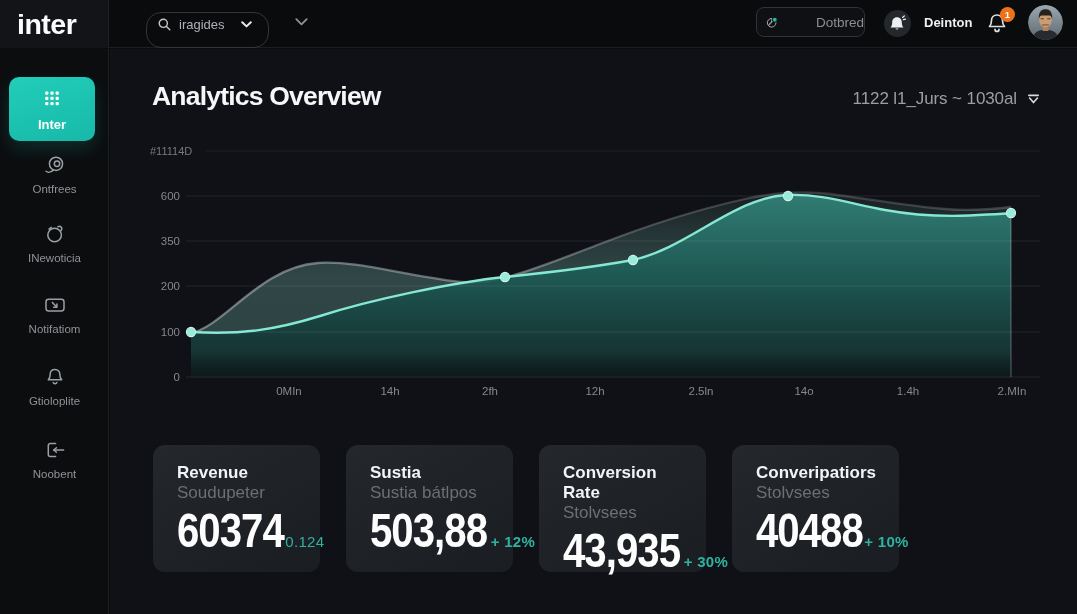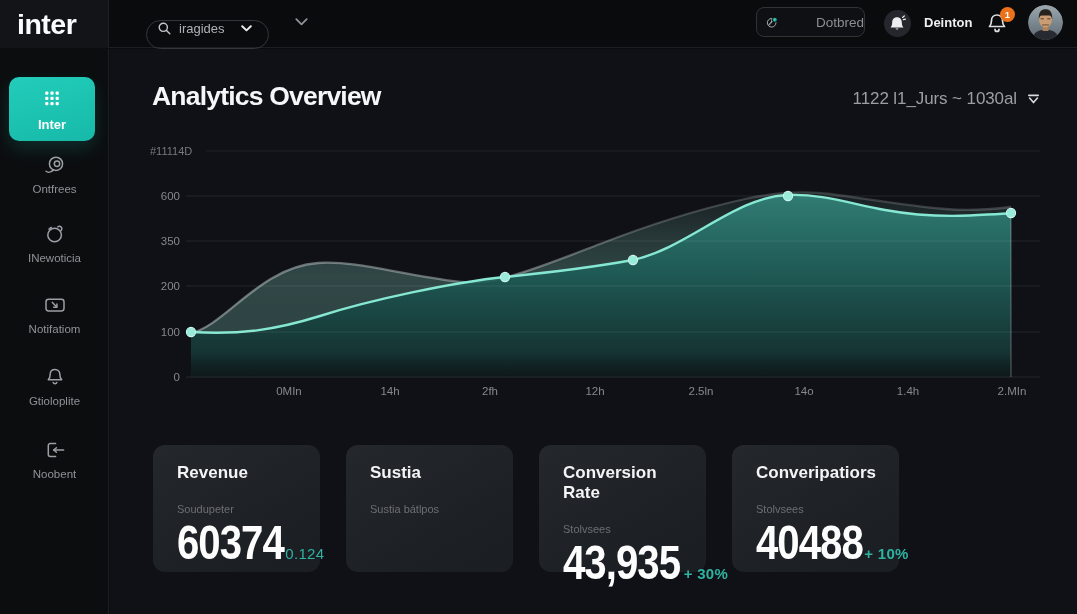--- a/index.html
+++ b/index.html
@@ -1,21 +1,21 @@
 <!DOCTYPE html>
 <html><head>
 <meta charset="utf-8">
 <style>
   * { margin:0; padding:0; box-sizing:border-box; }
   html,body { width:1077px; height:614px; overflow:hidden; }
   body { position:relative; background:#0b0c0e; font-family:"Liberation Sans",sans-serif; }
 
   .topbar { position:absolute; left:0; top:0; width:1077px; height:48px; background:#0a0b0d; border-bottom:1px solid #1c1f22; z-index:5; }
   .logo { position:absolute; left:0; top:0; width:109px; height:48px; background:#131417; border-right:1px solid #1e2124; display:flex; align-items:center; padding-left:17px; color:#fafbfc; font-size:28.5px; font-weight:bold; letter-spacing:-0.5px; }
-  .spill { position:absolute; left:146px; top:20px; width:123px; height:29px; border:1px solid #33363b; border-radius:15px; display:flex; align-items:center; padding:0 16px 12px 11px; }
+  .spill { position:absolute; left:146px; top:12px; width:123px; height:36px; border:1px solid #33363b; border-radius:15px; display:flex; align-items:center; padding:0 16px 12px 11px; }
   .spill .txt { color:#aeb1b5; font-size:13px; margin-left:8px; flex:1; }
   .lonechev { position:absolute; left:295px; top:18px; }
   .dotbtn { position:absolute; left:756px; top:7px; width:109px; height:30px; border:1px solid #2f3237; border-radius:8px; background:#0f1013; display:flex; align-items:center; padding-left:9px;gap:25px; }
   .dotbtn .txt { color:#8b8e92; font-size:13.5px; margin-left:12px; }
   .bellcirc { position:absolute; left:884px; top:10px; width:27px; height:27px; border-radius:50%; background:#24282c; display:flex; align-items:center; justify-content:center; }
   .uname { position:absolute; left:924px; top:15px; color:#eff0f1; font-size:13px; font-weight:bold; }
   .obell { position:absolute; left:986px; top:12px; }
   .badge { position:absolute; left:1000px; top:7px; width:15px; height:15px; border-radius:50%; background:#ec7118; color:#fff; font-size:9.5px; font-weight:bold; display:flex; align-items:center; justify-content:center; }
   .avatar { position:absolute; left:1028px; top:5px; width:35px; height:35px; border-radius:50%; overflow:hidden; }
 
@@ -27,21 +27,21 @@
   .sitem svg { display:block; margin:0 auto 6px auto; }
 
   .main { position:absolute; left:110px; top:49px; width:967px; height:565px; background:#101116; }
   .h1 { position:absolute; left:42px; top:32px; color:#f5f6f7; font-size:26.5px; font-weight:bold; letter-spacing:-0.8px; }
   .daterow { position:absolute; right:36px; top:40px; display:flex; align-items:center; color:#9b9ea2; font-size:17px; letter-spacing:-0.1px; }
   .daterow svg { margin-left:9px; }
 
   .cards { position:absolute; left:43px; top:396px; width:746px; height:127px; display:flex; gap:26px; }
   .card { flex:1; min-width:0; background:linear-gradient(150deg,#24272c 0%,#1b1e23 85%); border-radius:12px; padding:18px 24px; }
   .card h3 { color:#f3f4f5; font-size:17px; font-weight:bold; }
-  .card .sub { color:#6c6f74; font-size:11px; margin-top:20px; }
+  .card .sub { color:#6c6f74; font-size:17px; margin-top:0; }
   .card .row { display:flex; align-items:baseline; margin-top:9px; }
   .card .num { color:#fdfdfe; font-size:49px; font-weight:bold; letter-spacing:-1.2px; display:inline-block; transform:scaleX(0.82); transform-origin:0 100%; margin-right:-26px; line-height:36px; }
   .card .pct { color:#2eb3a1; font-size:15px; font-weight:bold; margin-left:4px; letter-spacing:0.3px; white-space:nowrap; }
 </style>
 </head>
 <body>
 
 <div class="topbar">
   <div class="logo">inter</div>
   <div class="spill">
@@ -266,20 +266,24 @@
       <h3>Revenue</h3>
       <div class="sub">Soudupeter</div>
       <div class="row">
           <span class="num">60374</span>
           <span class="pct" style="font-weight:normal;">0.124</span>
         </div>
     </div>
     <div class="card">
       <h3>Sustia</h3>
       <div class="sub">Sustia bátlpos</div>
+      <div class="row">
+          <span class="num">503,88</span>
+          <span class="pct">+ 12%</span>
+        </div>
     </div>
     <div class="card">
       <h3>Conversion Rate</h3>
       <div class="sub">Stolvsees</div>
       <div class="row">
           <span class="num">43,935</span>
           <span class="pct">+ 30%</span>
         </div>
     </div>
     <div class="card">

